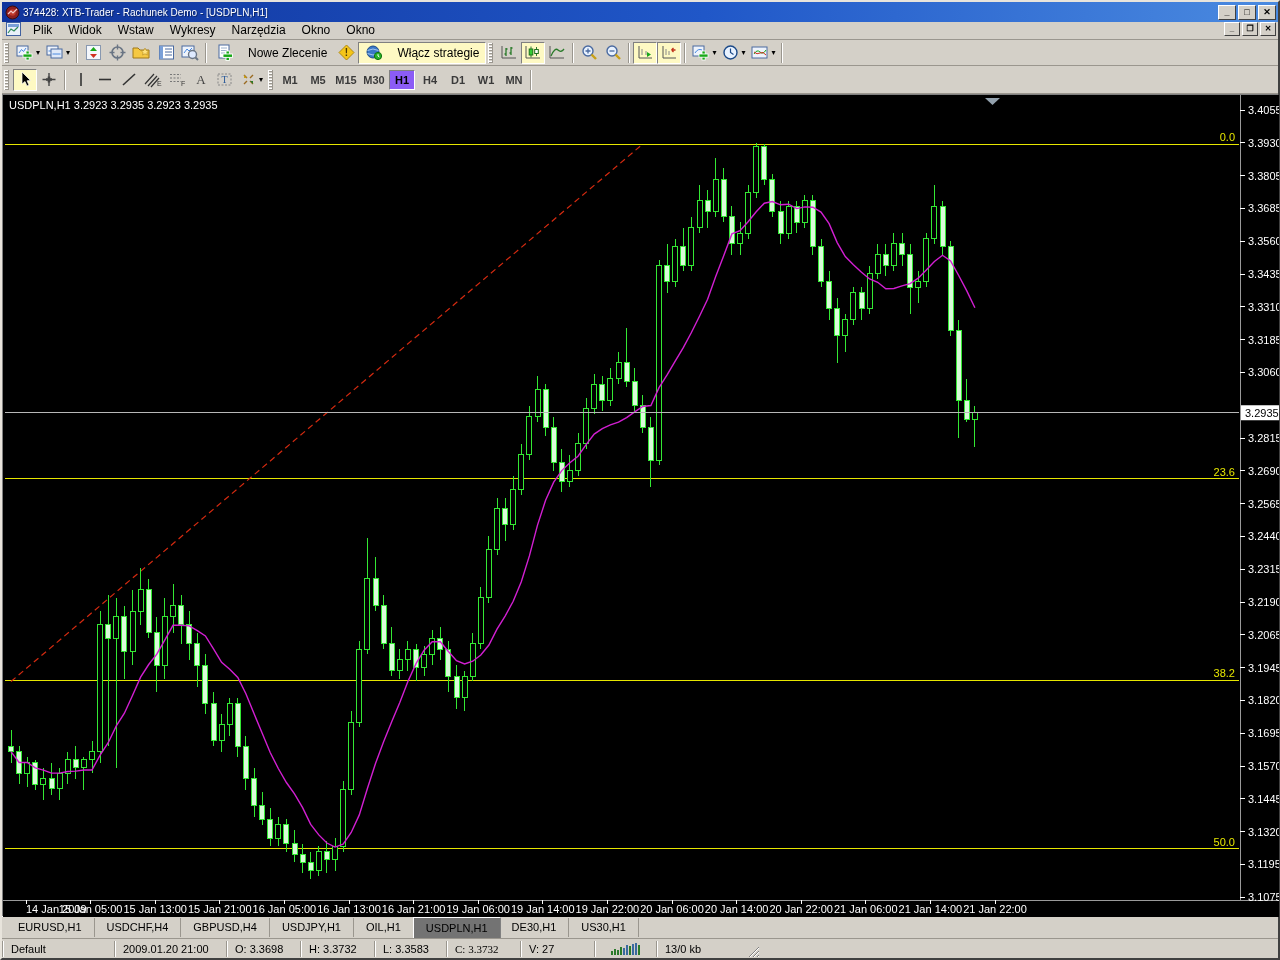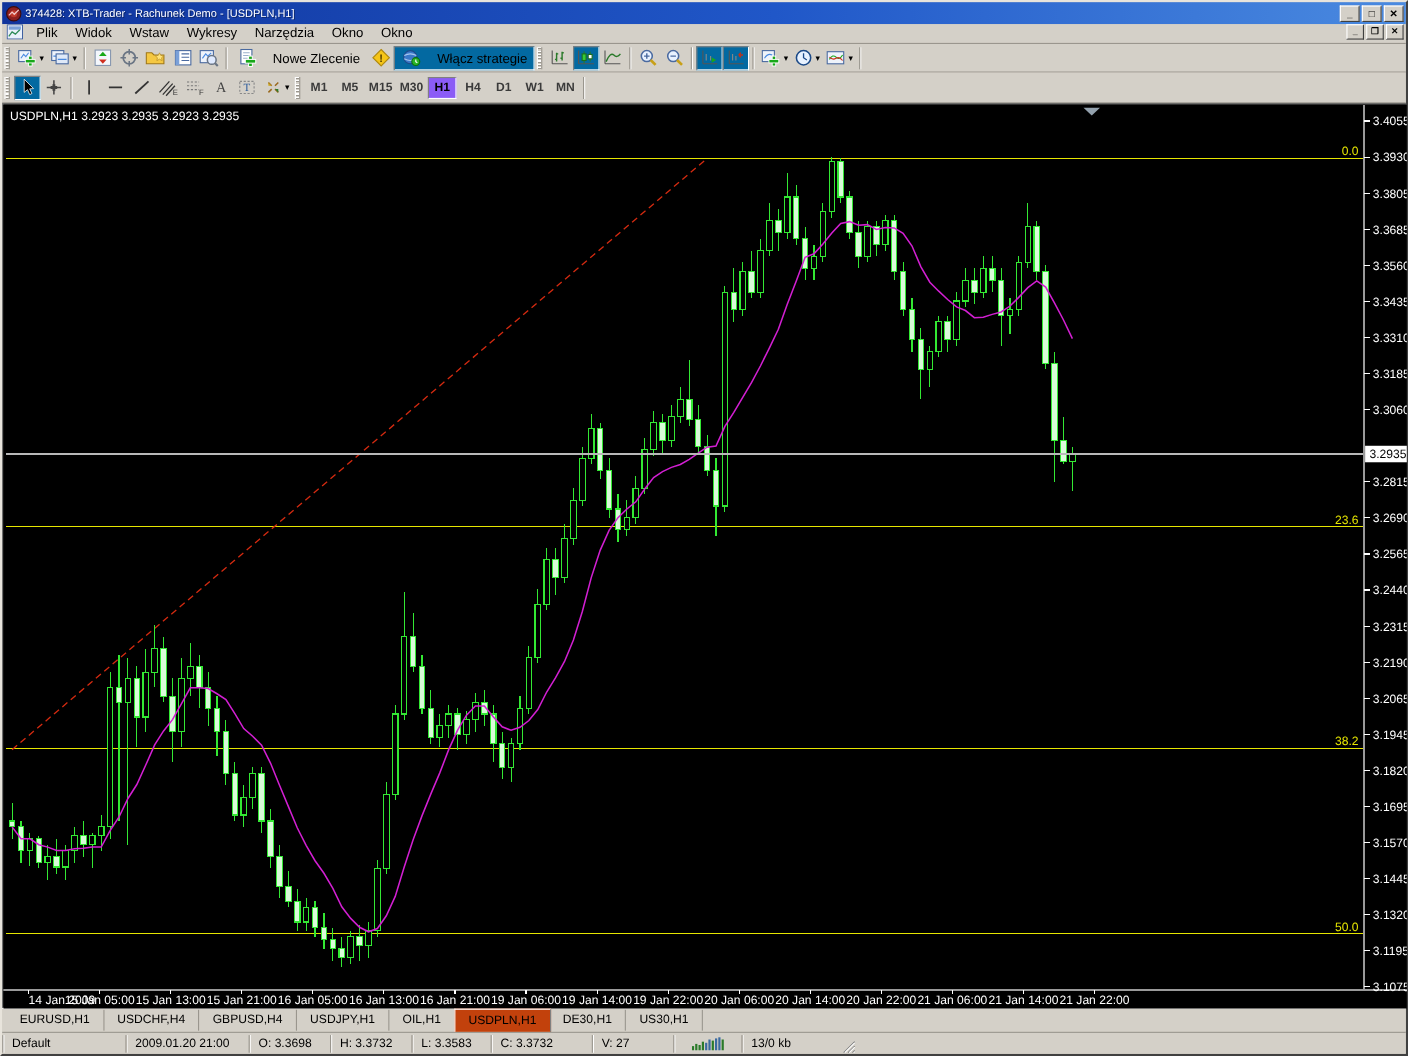--- a/index.html
+++ b/index.html
@@ -34,38 +34,38 @@
   .toolbar.row1 { height:26px; }
   .toolbar.row2 { height:28px; }
   .grip { width:5px; height:20px; margin:0 4px 0 2px;
           background:repeating-linear-gradient(180deg,#fff 0 1px,#9a968e 1px 2px,transparent 2px 3px);
           border-left:1px solid #fff; border-right:1px solid #9a968e; }
   .tsep { width:2px; height:20px; margin:0 3px;
           border-left:1px solid #9a968e; border-right:1px solid #fff; }
   .tbtn { height:22px; min-width:24px; display:flex; align-items:center; justify-content:center;
           padding:0 2px; border:1px solid transparent; color:#000; }
   .tbtn.pressed { border-color:#808080 #fff #fff #808080;
-          background:#0369a1; }
+          background:#fef9c3; }
   .tbtn.labelled { padding:0 6px; gap:14px; font-size:12px; }
   .tbtn .dd { font-size:8px; margin-left:2px; color:#000; }
   .tbtn svg { display:block; }
   .tfbtn { height:20px; min-width:26px; font-size:11px; font-weight:bold; color:#3a3a3a;
            display:flex; align-items:center; justify-content:center; border:1px solid transparent; }
   .tfbtn.pressed { border-color:#808080 #fff #fff #808080; background:#8b5cf6; color:#000; }
 
   
   .chart-wrap { position:relative; flex:0 0 822px; height:822px; background:#000;
                 border-top:1px solid #808080; border-left:1px solid #808080; }
   .chart-wrap svg { position:absolute; left:0; top:0; }
 
   
   .tabsrow { height:22px; background:#d4d0c8; border-top:1px solid #fff; display:flex; align-items:center; padding-left:4px; flex:0 0 auto; }
   .chart-tab { height:19px; padding:3px 12px 2px 12px; font-size:11px; color:#000;
                border-right:1px solid #9a968e; background:transparent; white-space:nowrap; }
-  .chart-tab.active { background:#c2410c; height:21px; border:1px solid #808080; border-bottom:none;
+  .chart-tab.active { background:#737373; height:21px; border:1px solid #808080; border-bottom:none;
                border-top-color:#fff; border-left-color:#fff; margin:0 -1px; position:relative; z-index:2;
                padding-top:4px; }
 
   
   .statusbar { height:20px; background:#d4d0c8; border-top:1px solid #9a968e; display:flex; align-items:center; font-size:11px; color:#000; flex:0 0 auto; }
   .sseg { height:16px; display:flex; align-items:center; padding:0 8px;
           border-left:1px solid #9a968e; box-shadow:inset 1px 0 0 #fff; white-space:nowrap; }
   .sseg.first { border-left:none; box-shadow:none; flex:1; }
   .grip-corner { width:16px; height:16px; align-self:flex-end; }
 </style>
@@ -713,21 +713,21 @@
       <div class="chart-tab">DE30,H1</div>
       <div class="chart-tab">US30,H1</div>
     </div>
 
   <div class="statusbar">
     <div class="sseg" style="width:112px;">Default</div>
     <div class="sseg" style="width:112px;">2009.01.20 21:00</div>
     <div class="sseg" style="width:74px;">O: 3.3698</div>
     <div class="sseg" style="width:74px;">H: 3.3732</div>
     <div class="sseg" style="width:72px;">L: 3.3583</div>
-    <div class="sseg" style="width:92px;">C: 3.3732</div>
+    <div class="sseg" style="width:74px;font-family:Liberation Serif, serif;">C: 3.3732</div>
     <div class="sseg" style="width:74px;">V: 27</div>
     <div class="sseg" style="width:62px; justify-content:center;">
       <svg width="30" height="13" viewBox="0 0 30 13">
         <rect x="0" y="9" width="2" height="4" fill="#2a7a2a"></rect>
           <rect x="3" y="7" width="2" height="6" fill="#2a7a2a"></rect>
         <rect x="6" y="8" width="2" height="5" fill="#2a7a2a"></rect>
           <rect x="9" y="5" width="2" height="8" fill="#2a7a2a"></rect>
         <rect x="12" y="6" width="2" height="7" fill="#3a6aa0"></rect>
           <rect x="15" y="3" width="2" height="10" fill="#3a6aa0"></rect>
         <rect x="18" y="4" width="2" height="9" fill="#2a7a2a"></rect>

